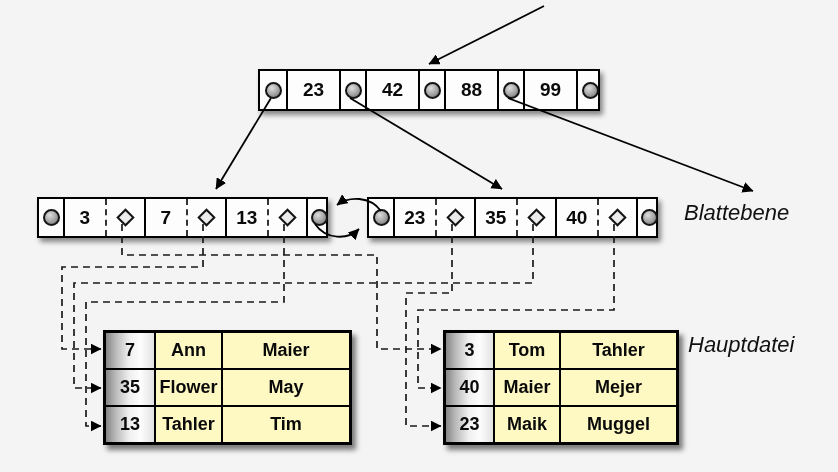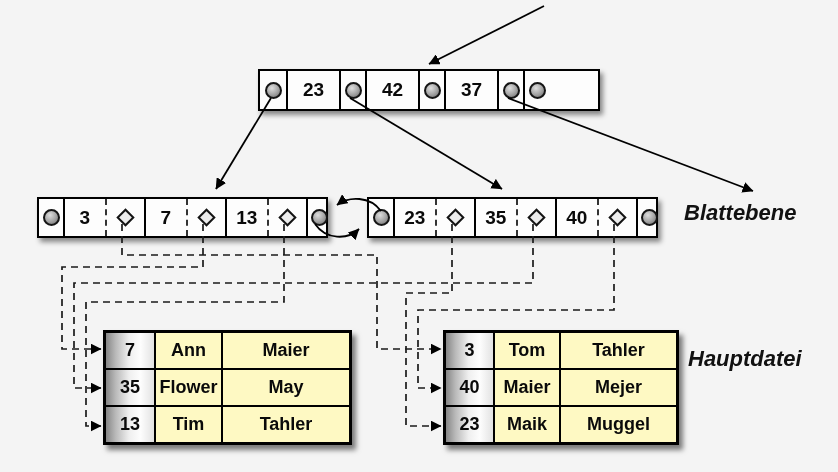--- a/index.html
+++ b/index.html
@@ -24,21 +24,21 @@
   .diamond{width:9px;height:9px;transform:rotate(45deg);background:#ececec;border:2px solid #141414;}
 
   
   .mtable{position:absolute;display:grid;background:#fff;border:2px solid #000;box-sizing:content-box;
           box-shadow:4px 5px 5px rgba(0,0,0,0.5);z-index:2;grid-auto-rows:37px;}
   .mtable .cell{border:1px solid #000;display:flex;align-items:center;justify-content:center;
                 font-size:18px;font-weight:600;color:#0a0a0a;background:#fef9c3;}
   .mtable .keycell{background:linear-gradient(90deg,#868686 0%,#b9b9b9 20%,#efefef 48%,#fdfdfd 72%,#e2e2e2 100%);}
 
   
-  .diaglabel{position:absolute;font-style:italic;font-weight:700;font-size:22px;color:#111;z-index:2;}
+  .diaglabel{position:absolute;font-style:italic;font-weight:400;font-size:22px;color:#111;z-index:2;}
 
   
   .overlay{position:absolute;left:0;top:0;z-index:5;pointer-events:none;}
   .solidline{fill:none;stroke:#000;stroke-width:1.8;}
   .dashline{fill:none;stroke:#1a1a1a;stroke-width:1.7;stroke-dasharray:7 5;}
 </style>
 </head>
 <body>
 
 <div class="canvas">
@@ -71,24 +71,25 @@
         <span class="pcircle"></span>
       </div>
     <div class="kcell">23</div>
     <div class="pcell">
         <span class="pcircle"></span>
       </div>
     <div class="kcell">42</div>
     <div class="pcell">
         <span class="pcircle"></span>
       </div>
-    <div class="kcell">37</div>
+    <div class="kcell">88</div>
     <div class="pcell">
         <span class="pcircle"></span>
       </div>
+    <div class="kcell">99</div>
     <div class="pcell">
         <span class="pcircle"></span>
       </div>
   </div>
 
   <div class="node leaf" style="left:37px;top:197px;width:291px;height:41px;">
     <div class="pcell">
         <span class="pcircle"></span>
       </div>
     <div class="lk">
@@ -135,32 +136,32 @@
       <span class="dslot">
           <span class="diamond"></span>
         </span>
     </div>
     <div class="pcell">
         <span class="pcircle"></span>
       </div>
   </div>
 
   <div class="diaglabel" style="left:684px;top:200px;">Blattebene</div>
-  <div class="diaglabel" style="left:688px;top:346px;">Hauptdatei</div>
+  <div class="diaglabel" style="left:688px;top:332px;">Hauptdatei</div>
 
   <div class="mtable" style="left:103px;top:330px;grid-template-columns:50px 67px 128px;">
     <div class="cell keycell">7</div>
     <div class="cell">Ann</div>
     <div class="cell">Maier</div>
     <div class="cell keycell">35</div>
     <div class="cell">Flower</div>
     <div class="cell">May</div>
     <div class="cell keycell">13</div>
+    <div class="cell">Tahler</div>
     <div class="cell">Tim</div>
-    <div class="cell">Tahler</div>
   </div>
 
   <div class="mtable" style="left:443px;top:330px;grid-template-columns:49px 66px 117px;">
     <div class="cell keycell">3</div>
     <div class="cell">Tom</div>
     <div class="cell">Tahler</div>
     <div class="cell keycell">40</div>
     <div class="cell">Maier</div>
     <div class="cell">Mejer</div>
     <div class="cell keycell">23</div>

